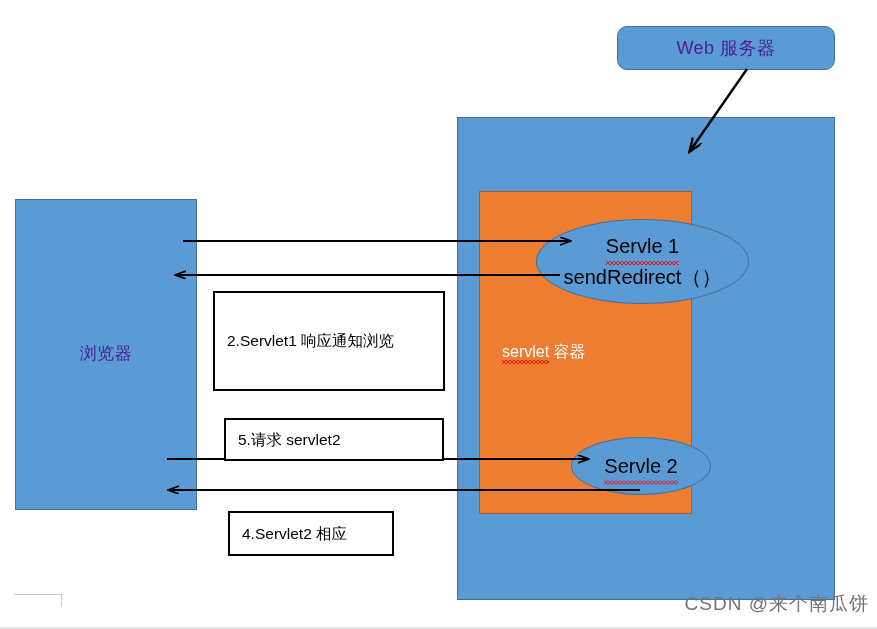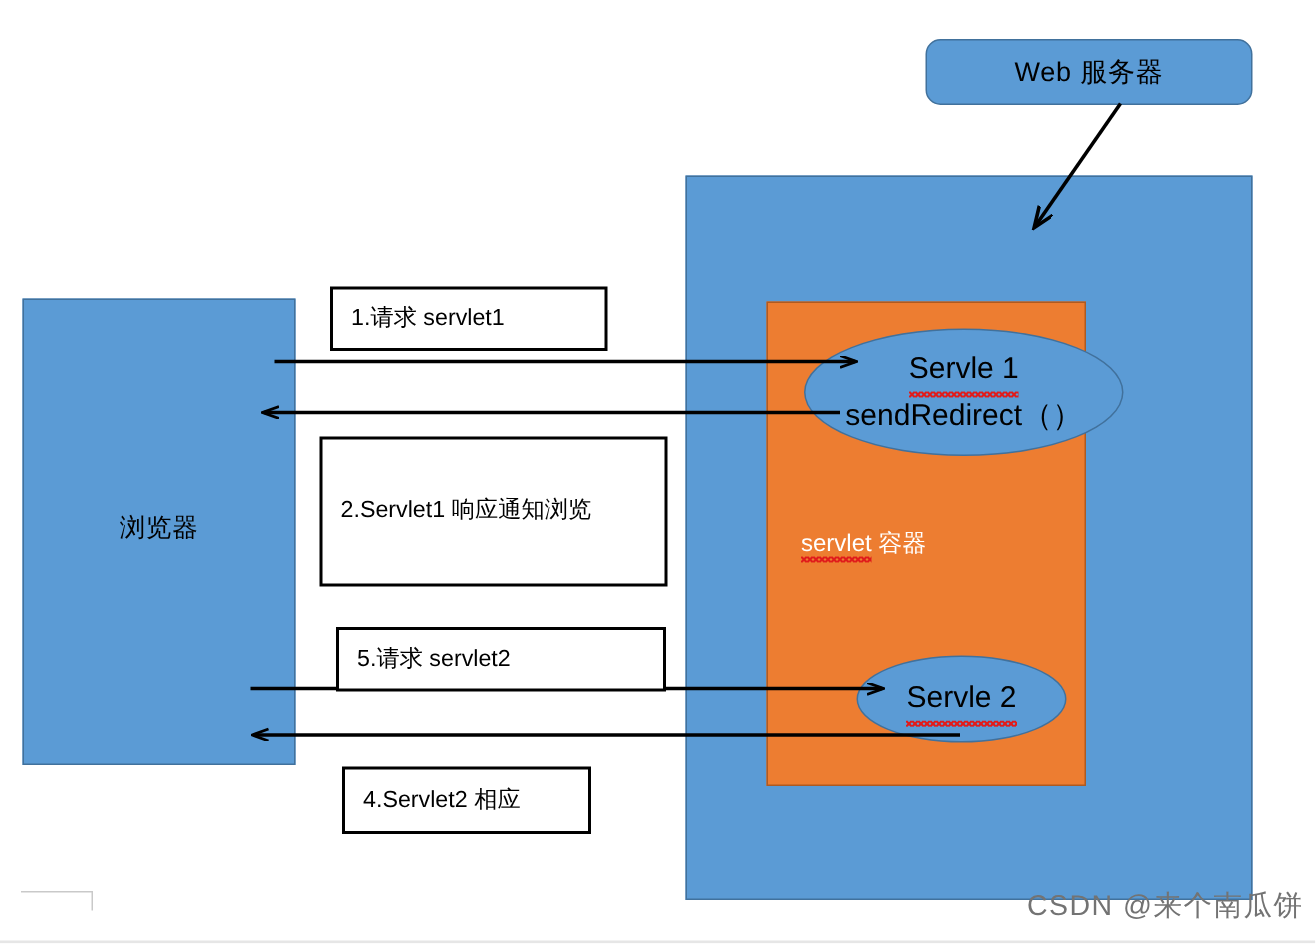--- a/index.html
+++ b/index.html
@@ -43,21 +43,21 @@
   .label-box {
     background: #ffffff;
     border: 2px solid #000000;
   }
   
   .shape-text {
     position: absolute;
     left: 0;
     right: 0;
     text-align: center;
-    color: #000000;
+    color: #4c1d95;
     font-size: 17px;
     line-height: 1.35;
     letter-spacing: 0.5px;
     white-space: nowrap;
   }
   .server-title {
     top: 50%;
     transform: translateY(-50%);
     font-size: 18px;
   }
@@ -154,21 +154,21 @@
 <body>
 
 <div id="canvas">
 
   <div class="shape rounded-blue" style="left:617px; top:26px; width:218px; height:44px;">
     <div class="shape-text server-title">Web 服务器</div>
   </div>
 
   <div class="shape rect-blue" style="left:457px; top:117px; width:378px; height:483px;"></div>
 
-  <div class="shape rect-orange" style="left:479px; top:201px; width:213px; height:323px;margin-left:32px;">
+  <div class="shape rect-orange" style="left:479px; top:191px; width:213px; height:323px;">
     <div class="container-label"><span class="spell">servlet</span><span> 容器</span></div>
   </div>
 
   <div class="shape ellipse-blue" style="left:536px; top:219px; width:213px; height:85px;">
     <div class="ellipse-stack">
       <div><span class="spell">Servle 1</span></div>
       <div>sendRedirect（）</div>
     </div>
   </div>
 
@@ -196,23 +196,20 @@
 
     <line x1="183" y1="241" x2="570" y2="241" stroke="#000000" stroke-width="2.2" marker-end="url(#ah)"></line>
 
     <line x1="560" y1="275" x2="176" y2="275" stroke="#000000" stroke-width="2.2" marker-end="url(#ah)"></line>
 
     <line x1="167" y1="459" x2="588" y2="459" stroke="#000000" stroke-width="2.2" marker-end="url(#ah)"></line>
 
     <line x1="640" y1="490" x2="169" y2="490" stroke="#000000" stroke-width="2.2" marker-end="url(#ah)"></line>
   </svg>
 
-  <div class="shape label-box" style="left:220px; top:191px; width:185px; height:43px;">
-    <div class="box-text">1.请求 servlet1</div>
-  </div>
 
   <div class="shape label-box" style="left:213px; top:291px; width:232px; height:100px;">
     <div class="box-text">
       <div>2.Servlet1 响应通知浏览</div>
     </div>
   </div>
 
   <div class="shape label-box" style="left:224px; top:418px; width:220px; height:43px;">
     <div class="box-text">5.请求 servlet2</div>
   </div>

